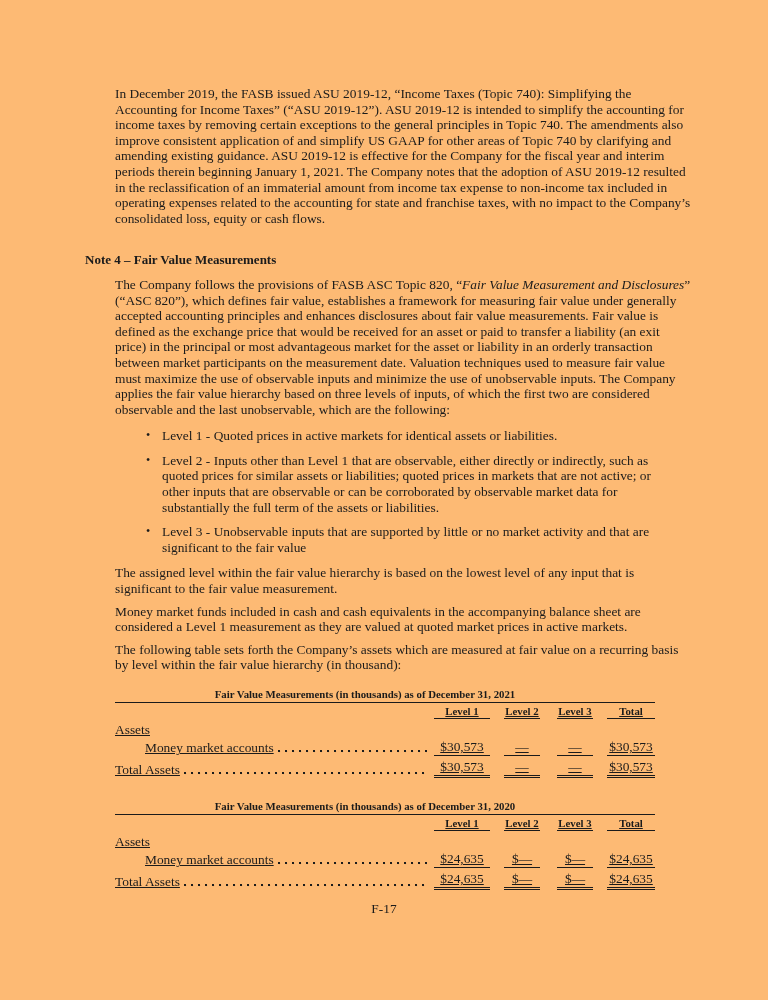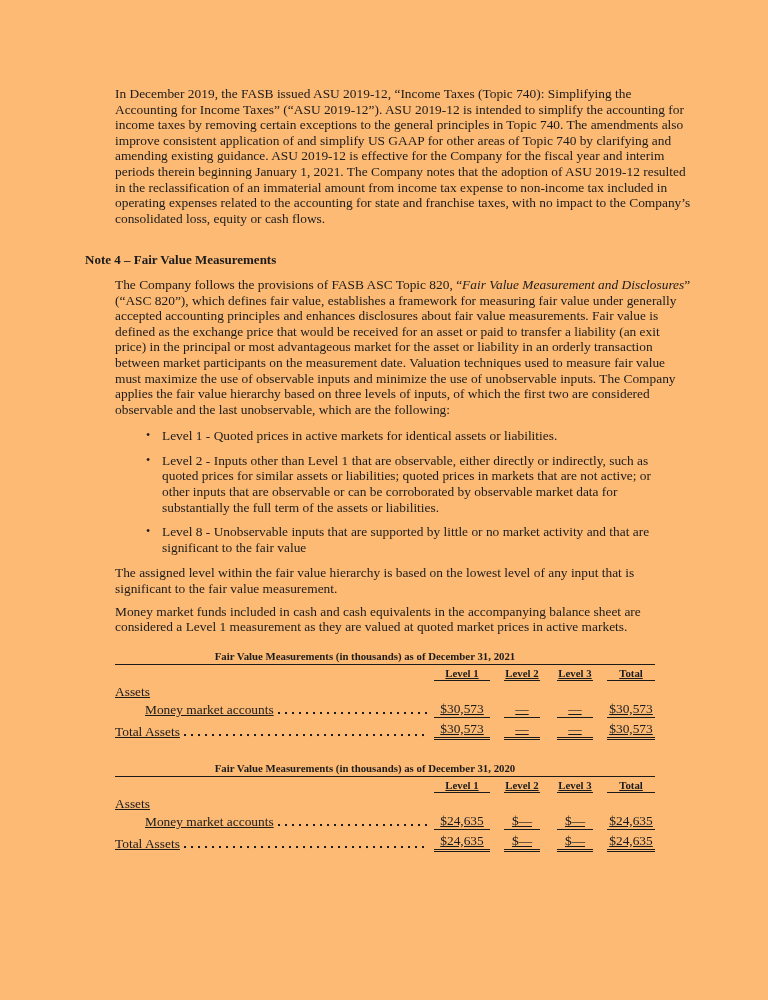--- a/index.html
+++ b/index.html
@@ -100,27 +100,28 @@
 
   <p class="para p1">In December 2019, the FASB issued ASU 2019-12, “Income Taxes (Topic 740): Simplifying the Accounting for Income Taxes” (“ASU 2019-12”). ASU 2019-12 is intended to simplify the accounting for income taxes by removing certain exceptions to the general principles in Topic 740. The amendments also improve consistent application of and simplify US GAAP for other areas of Topic 740 by clarifying and amending existing guidance. ASU 2019-12 is effective for the Company for the fiscal year and interim periods therein beginning January 1, 2021. The Company notes that the adoption of ASU 2019-12 resulted in the reclassification of an immaterial amount from income tax expense to non-income tax included in operating expenses related to the accounting for state and franchise taxes, with no impact to the Company’s consolidated loss, equity or cash flows.</p>
 
   <h3 class="note-heading">Note 4 – Fair Value Measurements</h3>
 
   <p class="para p2"><span>The Company follows the provisions of FASB ASC Topic 820, “</span><span class="italic">Fair Value Measurement and Disclosures</span><span>” (“ASC 820”), which defines fair value, establishes a framework for measuring fair value under generally accepted accounting principles and enhances disclosures about fair value measurements. Fair value is defined as the exchange price that would be received for an asset or paid to transfer a liability (an exit price) in the principal or most advantageous market for the asset or liability in an orderly transaction between market participants on the measurement date. Valuation techniques used to measure fair value must maximize the use of observable inputs and minimize the use of unobservable inputs. The Company applies the fair value hierarchy based on three levels of inputs, of which the first two are considered observable and the last unobservable, which are the following:</span></p>
 
   <ul class="bullets">
     <li><span class="bullet-glyph">•</span><span>Level 1 - Quoted prices in active markets for identical assets or liabilities.</span></li>
     <li><span class="bullet-glyph">•</span><span>Level 2 - Inputs other than Level 1 that are observable, either directly or indirectly, such as quoted prices for similar assets or liabilities; quoted prices in markets that are not active; or other inputs that are observable or can be corroborated by observable market data for substantially the full term of the assets or liabilities.</span></li>
-    <li><span class="bullet-glyph">•</span><span>Level 8 - Unobservable inputs that are supported by little or no market activity and that are significant to the fair value</span></li>
+    <li><span class="bullet-glyph">•</span><span>Level 3 - Unobservable inputs that are supported by little or no market activity and that are significant to the fair value</span></li>
   </ul>
 
   <p class="para p3">The assigned level within the fair value hierarchy is based on the lowest level of any input that is significant to the fair value measurement.</p>
 
   <p class="para p4">Money market funds included in cash and cash equivalents in the accompanying balance sheet are considered a Level 1 measurement as they are valued at quoted market prices in active markets.</p>
 
+  <p class="para p5">The following table sets forth the Company’s assets which are measured at fair value on a recurring basis by level within the fair value hierarchy (in thousand):</p>
 
   <div class="fvtable">
     <div class="fv-title">Fair Value Measurements (in thousands) as of December 31, 2021</div>
     <div class="fv-rule"></div>
     <div class="fv-row fv-head">
       <div class="fv-label"></div>
       <div class="fv-col c1">Level 1</div>
       <div class="fv-col c2">Level 2</div>
       <div class="fv-col c3">Level 3</div>
       <div class="fv-col c4">Total</div>
@@ -182,14 +183,15 @@
           <span class="lbl">Total Assets</span>
           <span class="leader"></span>
         </div>
       <div class="fv-col c1">$24,635</div>
       <div class="fv-col c2">$—</div>
       <div class="fv-col c3">$—</div>
       <div class="fv-col c4">$24,635</div>
     </div>
   </div>
 
+  <div class="page-footer">F-17</div>
 
 </div>
 
 </body></html>

